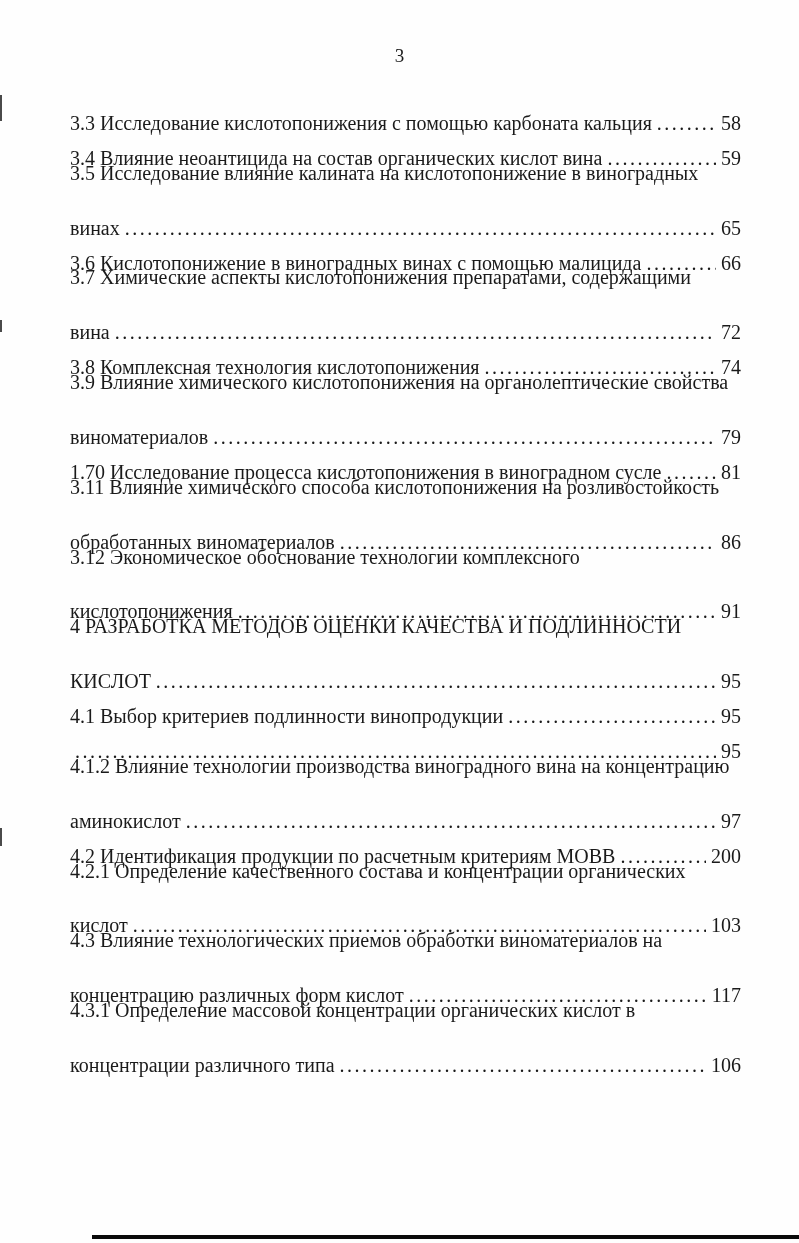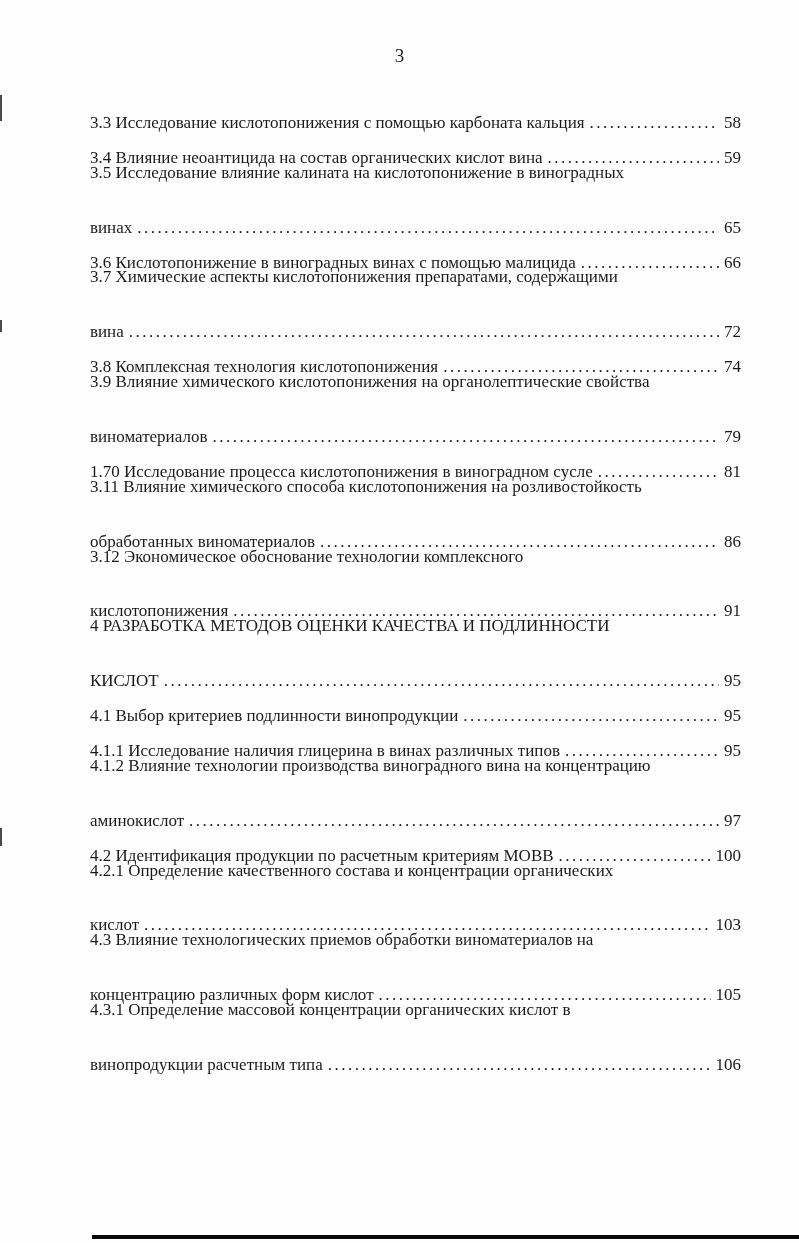--- a/index.html
+++ b/index.html
@@ -18,22 +18,22 @@
     box-sizing: border-box;
   }
   .page-number-top {
     text-align: center;
     font-size: 19px;
     padding-top: 44px;
     height: 24px;
     line-height: 24px;
   }
   .toc {
-    padding: 18px 58px 0 90px;
-    font-size: 17px;
+    padding: 18px 58px 0 70px;
+    font-size: 20px;
   }
   .toc-entry {
     margin: 0;
   }
   .toc-line {
     display: flex;
     align-items: baseline;
     height: 34.9px;
     line-height: 34.9px;
     white-space: nowrap;
@@ -180,68 +180,67 @@
       </div>
       <div class="toc-entry">
         <div class="toc-line">
           <span class="line-text">4.1 Выбор критериев подлинности винопродукции</span>
           <span class="leader">................................................................................................................................................................</span>
           <span class="page-num">95</span>
         </div>
       </div>
       <div class="toc-entry">
         <div class="toc-line">
-          <span class="line-text">4.1.1 Исследование наличия глицерина в винах различных типов</span>
           <span class="leader">................................................................................................................................................................</span>
           <span class="page-num">95</span>
         </div>
       </div>
       <div class="toc-entry">
         <div class="toc-line">
           <span class="line-text">4.1.2 Влияние технологии производства виноградного вина на концентрацию</span>
         </div>
         <div class="toc-line">
           <span class="line-text">аминокислот</span>
           <span class="leader">................................................................................................................................................................</span>
           <span class="page-num">97</span>
         </div>
       </div>
       <div class="toc-entry">
         <div class="toc-line">
           <span class="line-text">4.2 Идентификация продукции по расчетным критериям МОВВ</span>
           <span class="leader">................................................................................................................................................................</span>
-          <span class="page-num">100</span>
+          <span class="page-num">200</span>
         </div>
       </div>
       <div class="toc-entry">
         <div class="toc-line">
           <span class="line-text">4.2.1 Определение качественного состава и концентрации органических</span>
         </div>
         <div class="toc-line">
           <span class="line-text">кислот</span>
           <span class="leader">................................................................................................................................................................</span>
           <span class="page-num">103</span>
         </div>
       </div>
       <div class="toc-entry">
         <div class="toc-line">
           <span class="line-text">4.3 Влияние технологических приемов обработки виноматериалов на</span>
         </div>
         <div class="toc-line">
           <span class="line-text">концентрацию различных форм кислот</span>
           <span class="leader">................................................................................................................................................................</span>
-          <span class="page-num">105</span>
+          <span class="page-num">117</span>
         </div>
       </div>
       <div class="toc-entry">
         <div class="toc-line">
           <span class="line-text">4.3.1 Определение массовой концентрации органических кислот в</span>
         </div>
         <div class="toc-line">
-          <span class="line-text">винопродукции расчетным типа</span>
+          <span class="line-text">концентрации различного типа</span>
           <span class="leader">................................................................................................................................................................</span>
           <span class="page-num">106</span>
         </div>
       </div>
     </div>
 
   <div class="artifact-left-1"></div>
   <div class="artifact-left-2"></div>
   <div class="artifact-left-3"></div>
   <div class="artifact-bottom"></div>

